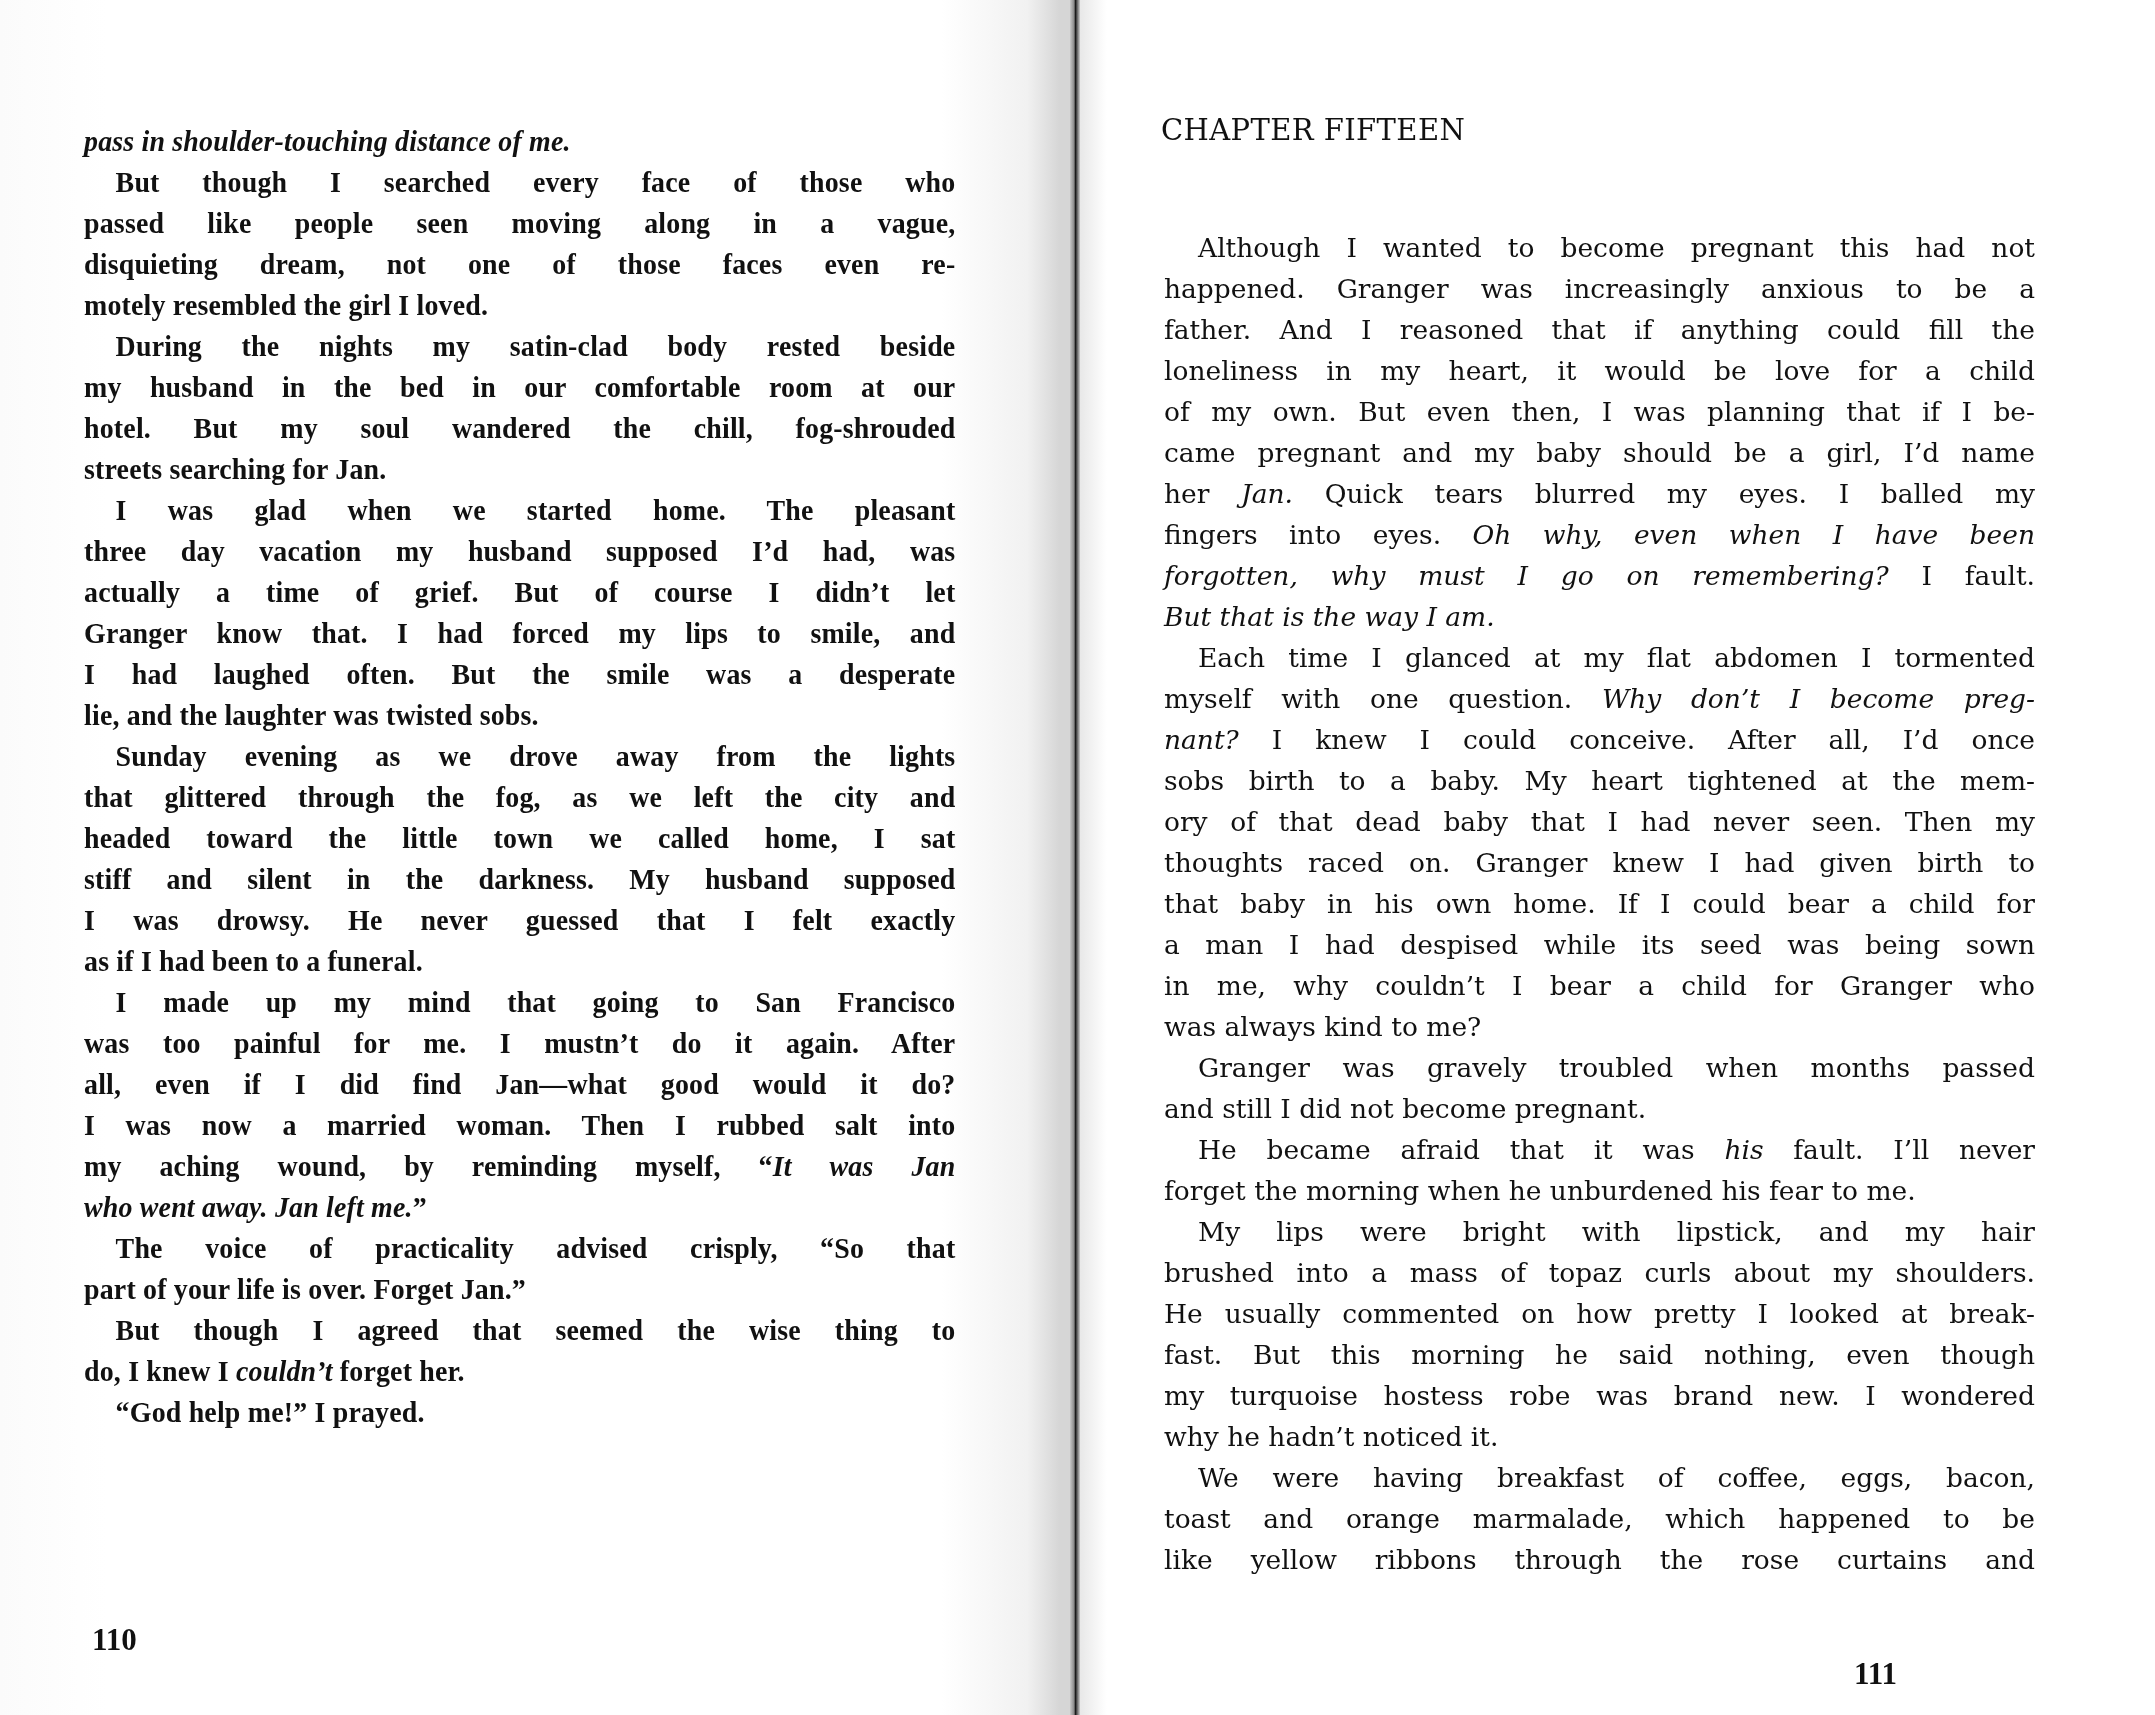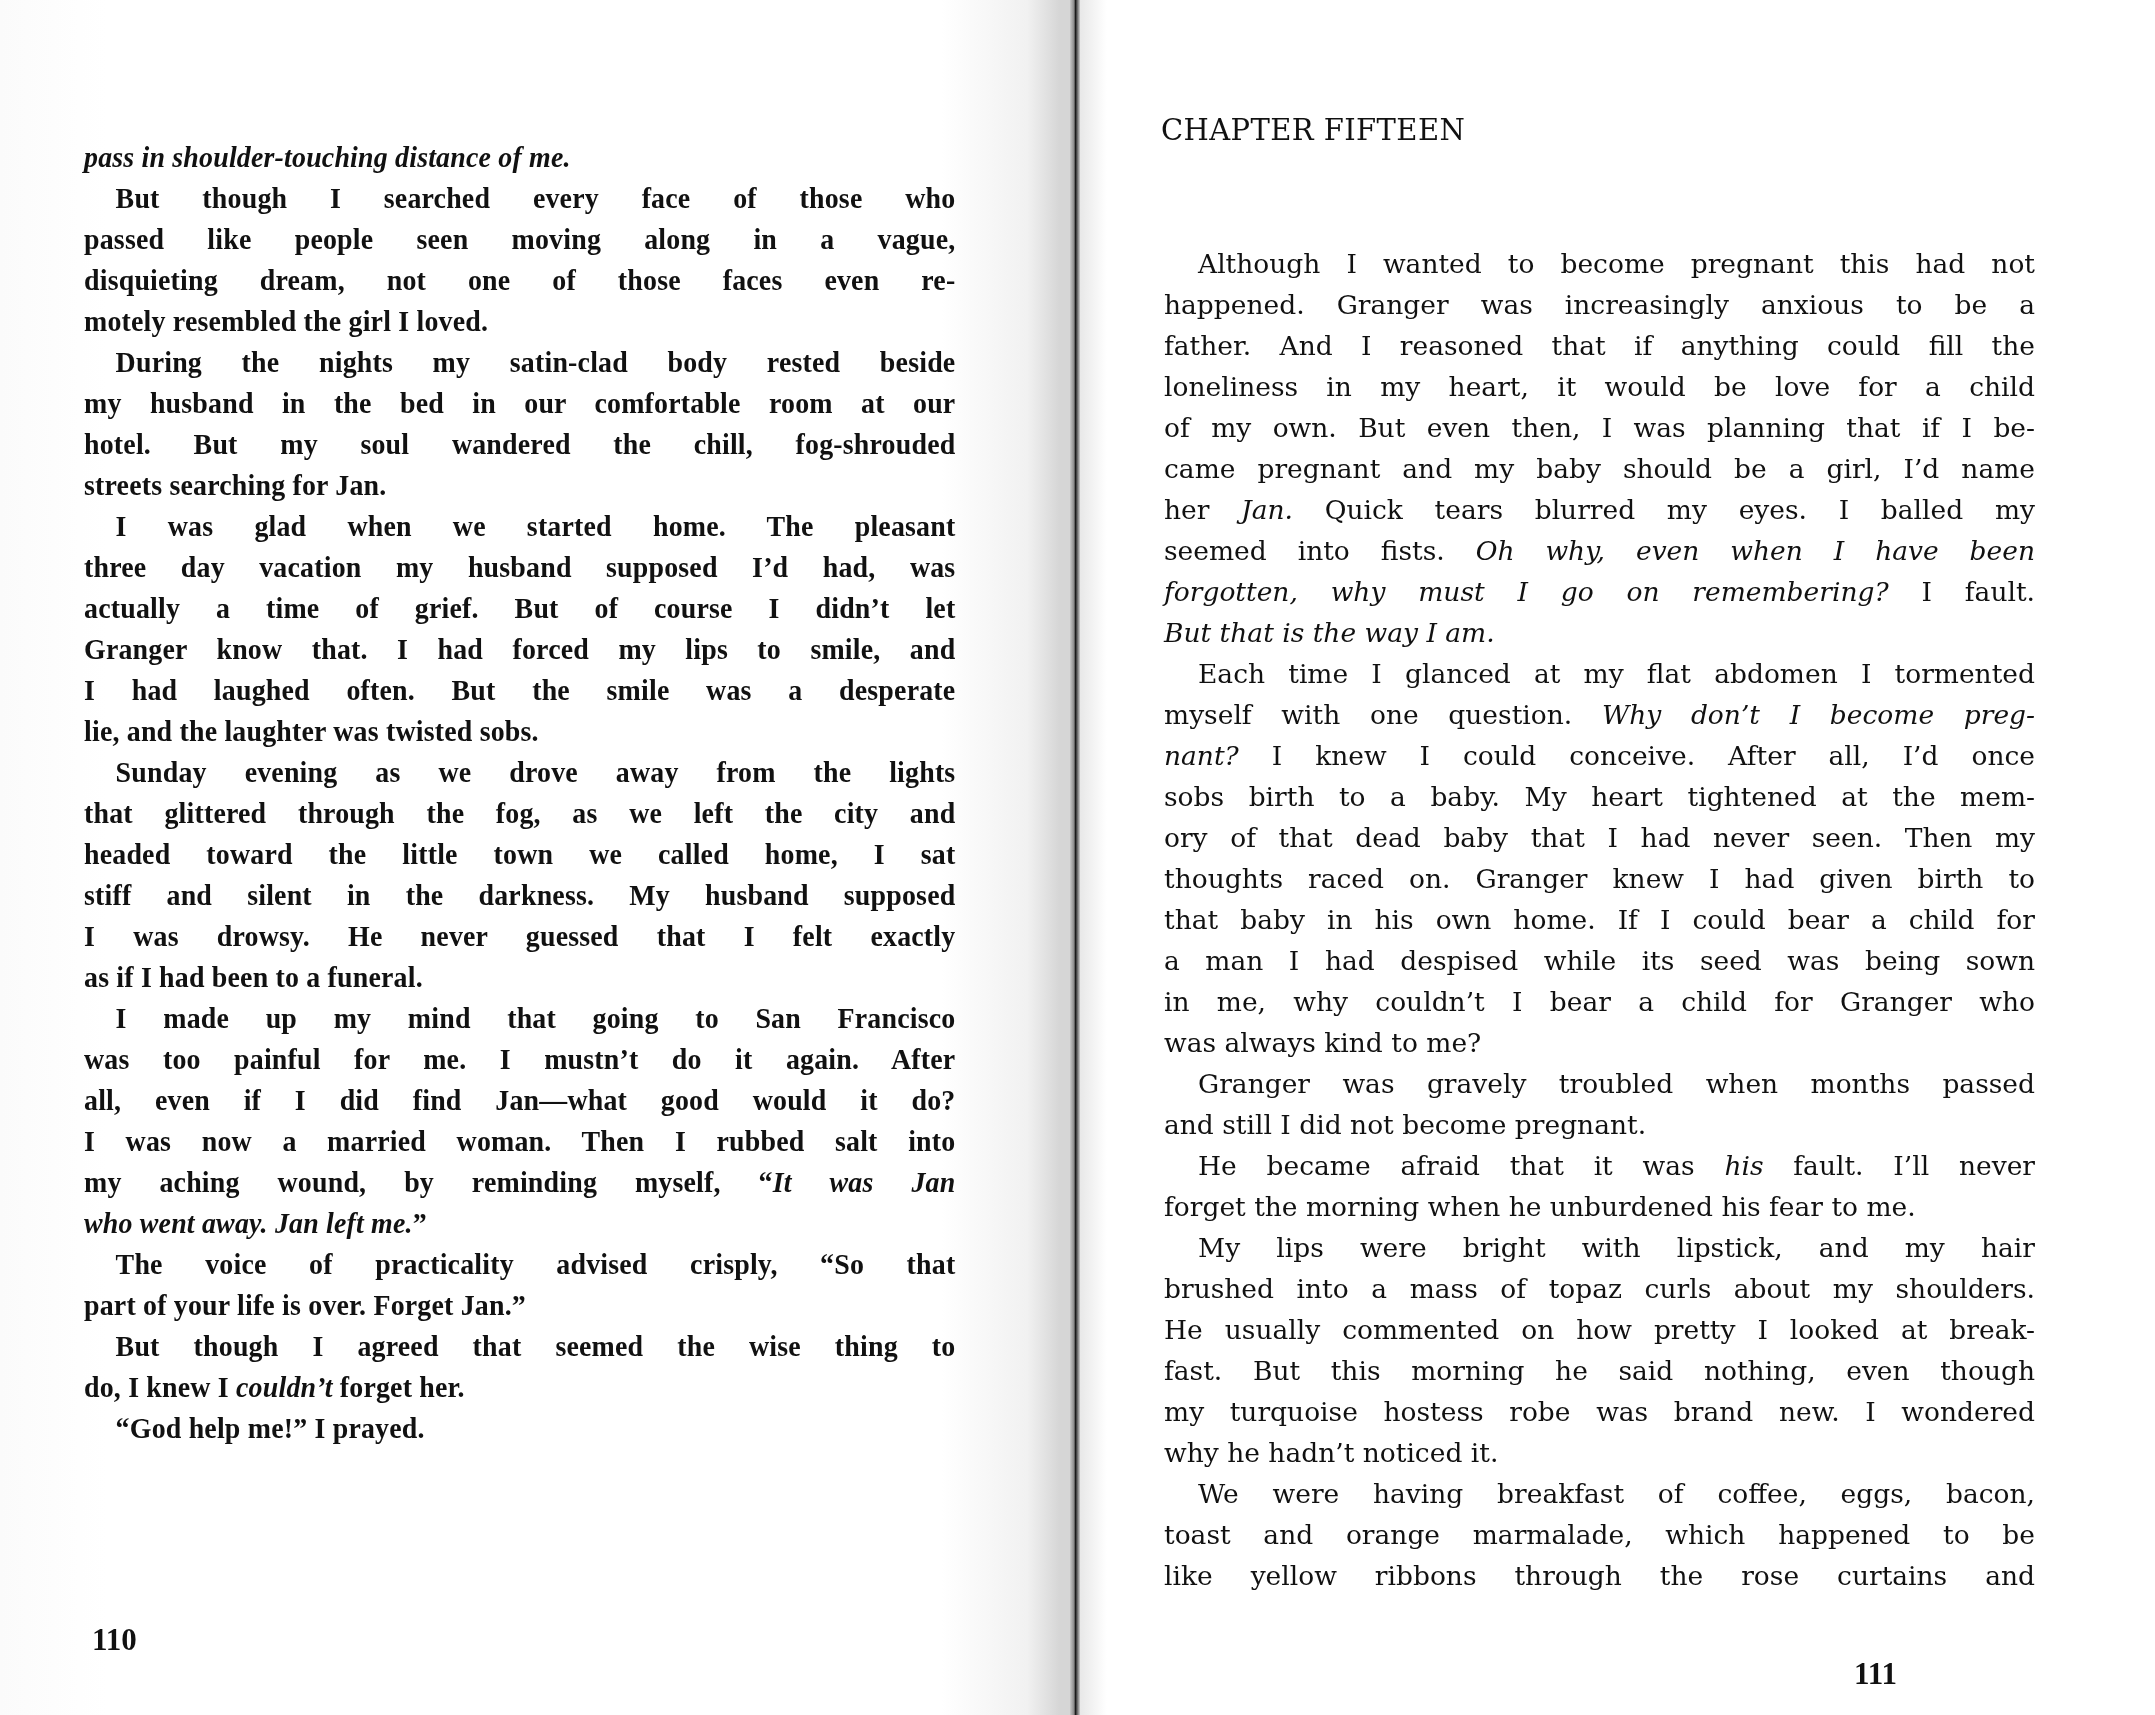--- a/index.html
+++ b/index.html
@@ -8,21 +8,21 @@
     font-family: "DejaVu Serif", "Liberation Serif", serif; color: #111;
   }
   .spread { position: absolute; inset: 0; }
   .page { position: absolute; top: 0; height: 1716px; }
   .page-left { left: 0; width: 1070px; background: linear-gradient(90deg, #fbfbfb 0%, #ffffff 10%, #ffffff 88%, #f1f1f1 96%, #d6d6d6 99%); }
   .page-right { left: 1080px; width: 892px; background: linear-gradient(90deg, #e8e8e8 0%, #ffffff 3%, #ffffff 100%); }
   .gutter {
     position: absolute; left: 1070px; top: 0; width: 10.3px; height: 1716px;
     background: linear-gradient(90deg, #c9c9c9 0%, #8a8a8a 40%, #1a1a1a 55%, #5a5a5a 70%, #d0d0d0 100%);
   }
-  .text-block { position: absolute; margin-top: 16px; }
+  .text-block { position: absolute; }
   .left-text { left: 84px; top: 120px; width: 871px; }
   .right-text { left: 84px; top: 227px; width: 871px; }
   .line {
     font-size: 30px; line-height: 41px; height: 41px; white-space: nowrap;
     text-align: justify; text-align-last: justify; display: block;
     font-family: "Liberation Serif", "DejaVu Serif", serif; font-weight: bold; letter-spacing: 0.2px;
   }
   .left-text .line { font-family: "Liberation Serif", serif; font-weight: bold; transform: scaleX(0.93); transform-origin: left; width: 937px; }
   .right-text .line { font-family: "DejaVu Serif", serif; font-weight: normal; font-size: 26.5px; letter-spacing: 0; }
   .line.indent { padding-left: 34px; box-sizing: border-box; }
@@ -81,21 +81,21 @@
   <div class="page page-right">
     <div class="chapter-title">CHAPTER FIFTEEN</div>
     <div class="text-block right-text" id="right-text">
         <div class="line indent">Although I wanted to become pregnant this had not</div>
         <div class="line">happened. Granger was increasingly anxious to be a</div>
         <div class="line">father. And I reasoned that if anything could fill the</div>
         <div class="line">loneliness in my heart, it would be love for a child</div>
         <div class="line">of my own. But even then, I was planning that if I be-</div>
         <div class="line">came pregnant and my baby should be a girl, I’d name</div>
         <div class="line"><span>her </span><span class="it">Jan.</span><span> Quick tears blurred my eyes. I balled my</span></div>
-        <div class="line"><span>seemed into fists. </span><span class="it">Oh why, even when I have been</span></div>
+        <div class="line"><span>fingers into eyes. </span><span class="it">Oh why, even when I have been</span></div>
         <div class="line"><span class="it">forgotten, why must I go on remembering?</span><span> I fault.</span></div>
         <div class="line last"><span class="it">But that is the way I am.</span></div>
         <div class="line indent">Each time I glanced at my flat abdomen I tormented</div>
         <div class="line"><span>myself with one question. </span><span class="it">Why don’t I become preg-</span></div>
         <div class="line"><span class="it">nant?</span><span> I knew I could conceive. After all, I’d once</span></div>
         <div class="line">sobs birth to a baby. My heart tightened at the mem-</div>
         <div class="line">ory of that dead baby that I had never seen. Then my</div>
         <div class="line">thoughts raced on. Granger knew I had given birth to</div>
         <div class="line">that baby in his own home. If I could bear a child for</div>
         <div class="line">a man I had despised while its seed was being sown</div>

